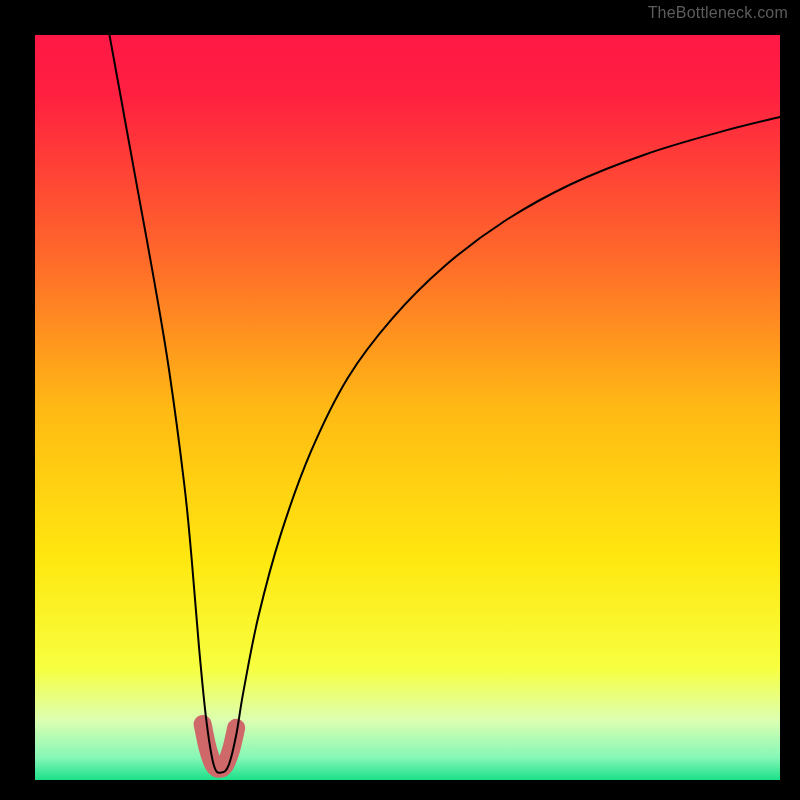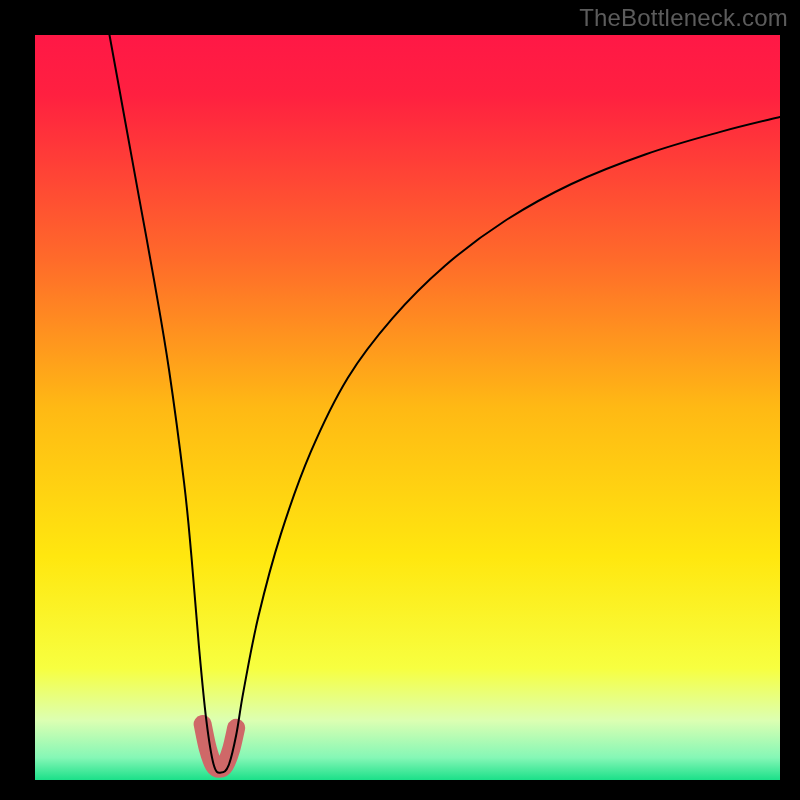--- a/index.html
+++ b/index.html
@@ -39,21 +39,21 @@
     left: 0;
     top: 0;
     width: 745px;
     height: 745px;
   }
   .watermark {
     position: absolute;
     top: 4px;
     right: 12px;
     color: #5c5c5c;
-    font-size: 24px;
+    font-size: 16px;
     font-weight: 400;
     letter-spacing: 0.2px;
   }
 </style>
 </head>
 <body>
 
 <div class="frame">
 
   <div class="plot-area">

